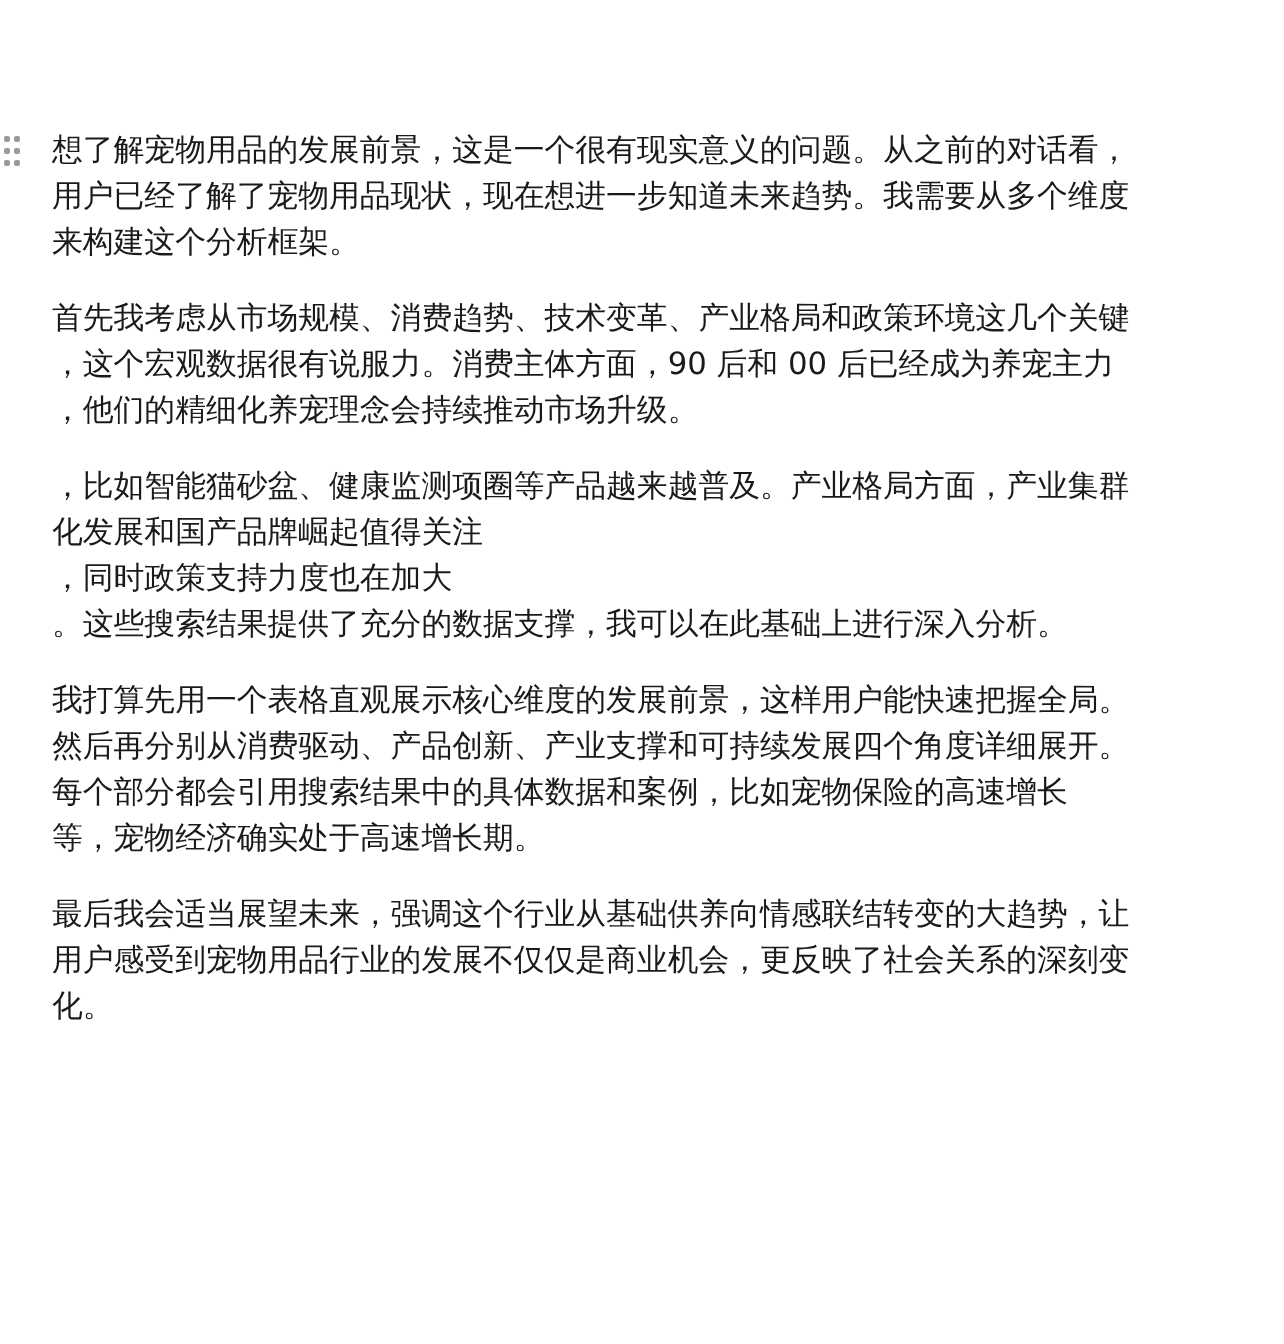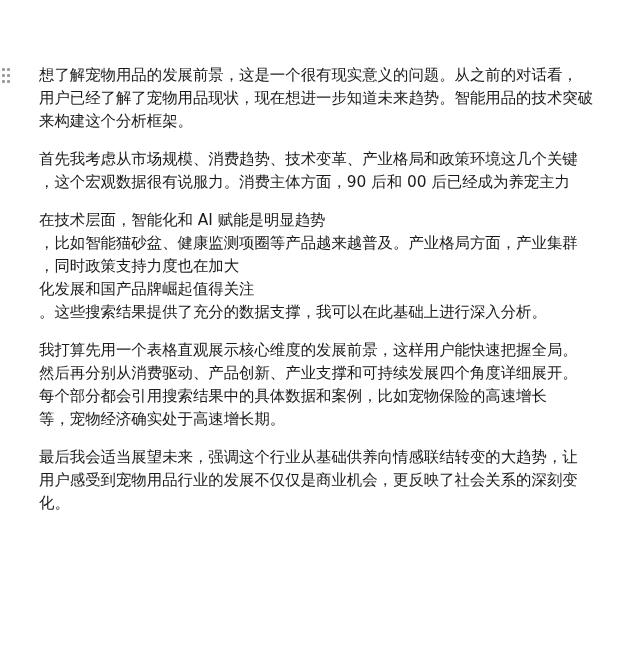--- a/index.html
+++ b/index.html
@@ -29,21 +29,21 @@
     cursor: grab;
   }
   .drag-handle span {
     width: 3px;
     height: 3px;
     background: #9a9a9a;
     border-radius: 1px;
   }
   .content {
     position: absolute;
-    left: 39px;
+    left: 26px;
     top: 64px;
     width: 590px;
   }
   .para {
     margin: 0 0 15px 0;
   }
   .line {
     display: block;
     font-size: 15.4px;
     line-height: 23px;
@@ -60,32 +60,32 @@
   <span></span>
   <span></span>
   <span></span>
   <span></span>
   <span></span>
 </div>
 
 <div class="content">
   <div class="para">
     <span class="line">想了解宠物用品的发展前景，这是一个很有现实意义的问题。从之前的对话看，</span>
-    <span class="line">用户已经了解了宠物用品现状，现在想进一步知道未来趋势。智能用品的技术突破</span>
+    <span class="line">用户已经了解了宠物用品现状，现在想进一步知道未来趋势。我需要从多个维度</span>
     <span class="line">来构建这个分析框架。</span>
   </div>
   <div class="para">
     <span class="line">首先我考虑从市场规模、消费趋势、技术变革、产业格局和政策环境这几个关键</span>
     <span class="line">，这个宏观数据很有说服力。消费主体方面，90 后和 00 后已经成为养宠主力</span>
+    <span class="line">，他们的精细化养宠理念会持续推动市场升级。</span>
   </div>
   <div class="para">
-    <span class="line">在技术层面，智能化和 AI 赋能是明显趋势</span>
     <span class="line">，比如智能猫砂盆、健康监测项圈等产品越来越普及。产业格局方面，产业集群</span>
+    <span class="line">化发展和国产品牌崛起值得关注</span>
     <span class="line">，同时政策支持力度也在加大</span>
-    <span class="line">化发展和国产品牌崛起值得关注</span>
     <span class="line">。这些搜索结果提供了充分的数据支撑，我可以在此基础上进行深入分析。</span>
   </div>
   <div class="para">
     <span class="line">我打算先用一个表格直观展示核心维度的发展前景，这样用户能快速把握全局。</span>
     <span class="line">然后再分别从消费驱动、产品创新、产业支撑和可持续发展四个角度详细展开。</span>
     <span class="line">每个部分都会引用搜索结果中的具体数据和案例，比如宠物保险的高速增长</span>
     <span class="line">等，宠物经济确实处于高速增长期。</span>
   </div>
   <div class="para">
     <span class="line">最后我会适当展望未来，强调这个行业从基础供养向情感联结转变的大趋势，让</span>

